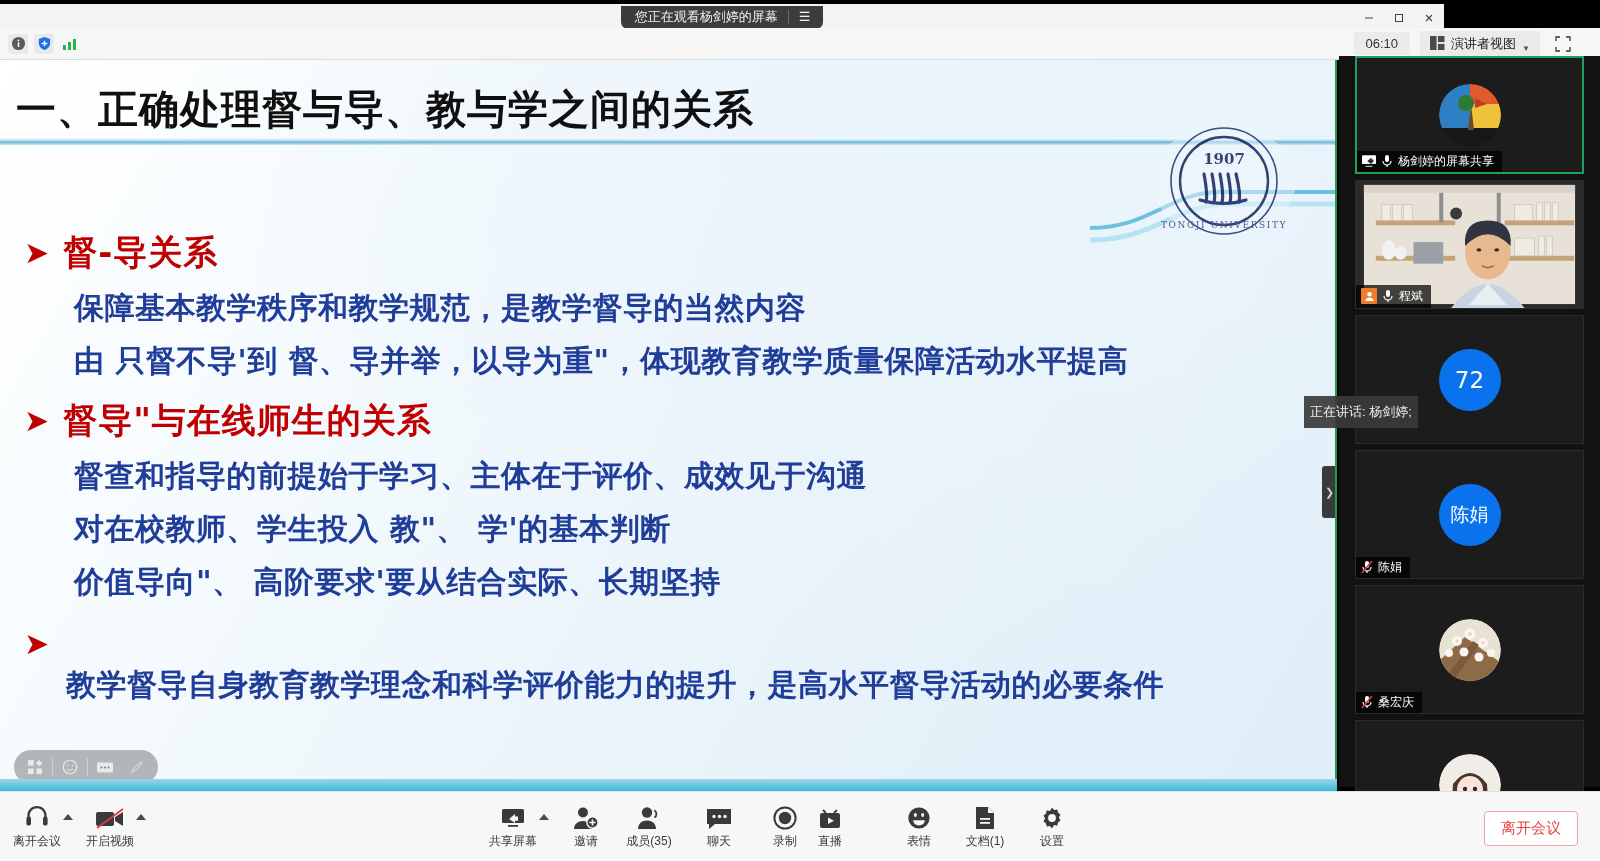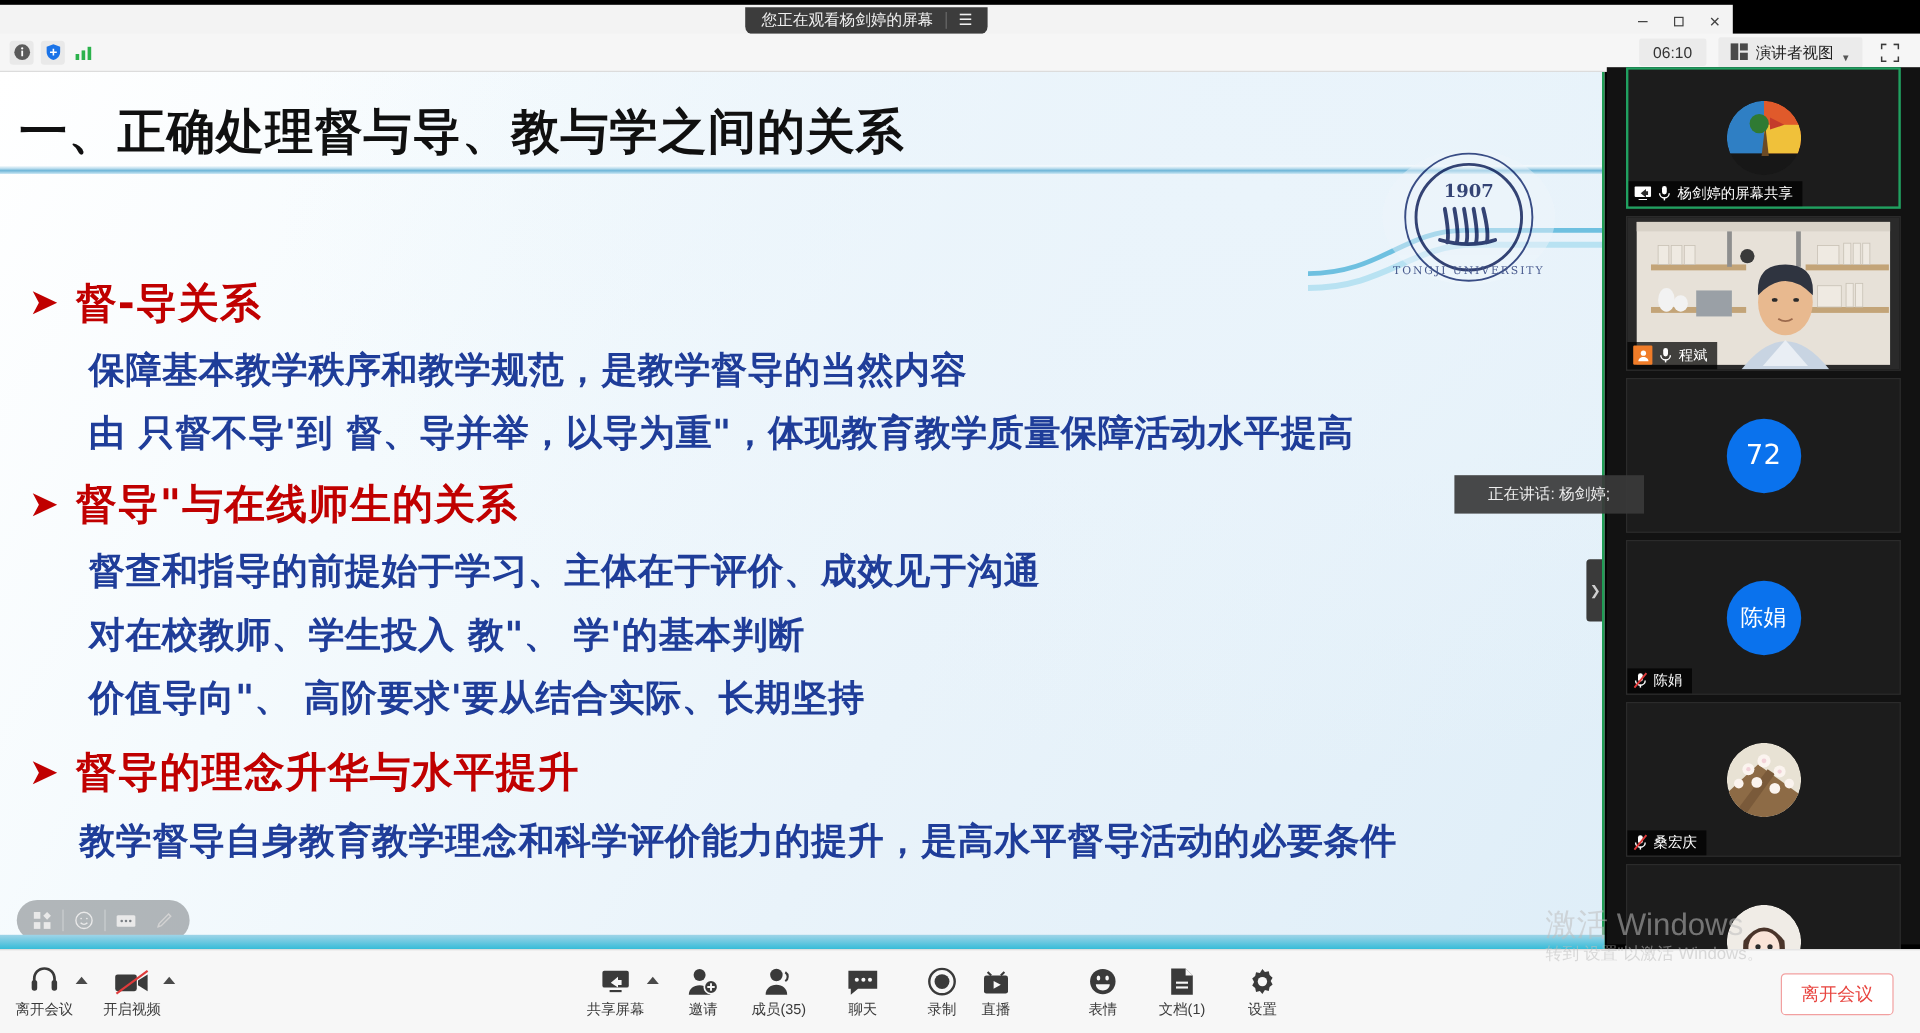--- a/index.html
+++ b/index.html
@@ -39,21 +39,21 @@
     display: flex; align-items: center;
   }
   .tb-left { display: flex; align-items: center; gap: 6px; padding-left: 8px; }
   .tb-icon {
     width: 20px; height: 20px; border-radius: 3px;
     display: flex; align-items: center; justify-content: center;
     background: #e9e9e9;
   }
   .tb-icon.plain { background: transparent; }
   .tb-right {
-    margin-left: auto; display: flex; align-items: center; gap: 10px; padding-right: 12px;
+    margin-left: auto; display: flex; align-items: center; gap: 10px; padding-right: 24px;
   }
   .clock {
     background: #ebebeb; color: #333; font-size: 13px;
     padding: 4px 12px; border-radius: 2px;
   }
   .viewmode {
     display: flex; align-items: flex-end; gap: 6px;
     background: #ebebeb; color: #222; font-size: 13px;
     padding: 4px 10px; border-radius: 2px;
   }
@@ -169,23 +169,23 @@
   }
   .scroll-down {
     position: absolute; left: 50%; bottom: 16px; transform: translateX(-50%);
     width: 34px; height: 34px; border-radius: 50%;
     background: rgba(60,60,60,.85);
     display: flex; align-items: center; justify-content: center; color: #fff;
   }
 
   
   .speaking-tip {
-    position: absolute; left: 1212px; top: 396px;
+    position: absolute; left: 1304px; top: 396px;
     background: rgba(58,58,58,.92); color: #ededed;
-    font-size: 13px; padding: 7px 28px; white-space: nowrap; z-index: 30;
+    font-size: 13px; padding: 7px 6px; white-space: nowrap; z-index: 30;
   }
 
   
   .winmark {
     position: absolute; left: 1288px; top: 755px; z-index: 25;
     color: rgba(190,190,190,.55); pointer-events: none; text-align: left;
   }
   .winmark .l1 { font-size: 26px; line-height: 30px; }
   .winmark .l2 { font-size: 14px; line-height: 18px; }
 
@@ -329,21 +329,20 @@
         <div class="b-head" style="margin-top:16px">
           <span class="arrow">➤</span>
           <span class="b-head-txt"> 督导"与在线师生的关系</span>
         </div>
         <div class="b-sub">督查和指导的前提始于学习、主体在于评价、成效见于沟通</div>
         <div class="b-sub">对在校教师、学生投入 教"、 学'的基本判断</div>
         <div class="b-sub"> 价值导向"、 高阶要求'要从结合实际、长期坚持</div>
 
         <div class="b-head" style="margin-top:18px">
           <span class="arrow">➤</span>
-          <span class="b-head-txt">督导的理念升华与水平提升</span>
         </div>
         <div class="b-sub last" style="margin-left:66px;margin-top:14px">教学督导自身教育教学理念和科学评价能力的提升，是高水平督导活动的必要条件</div>
       </div>
 
       <div class="ppt-float">
         <span class="fi">
           <svg width="15" height="15" viewBox="0 0 16 16" fill="#e9e9e9">
               <rect x="0" y="0" width="6" height="6"></rect>
               <rect x="0" y="9" width="6" height="6"></rect>
               <rect x="9" y="9" width="6" height="6"></rect>
@@ -566,24 +565,20 @@
       <div class="scroll-down">
         <svg width="16" height="10" viewBox="0 0 16 10" fill="none" stroke="#fff" stroke-width="2">
             <path d="M1 1l7 7 7-7"></path>
           </svg>
       </div>
     </div>
   </div>
 
   <div class="speaking-tip">正在讲话: 杨剑婷;</div>
 
-  <div class="winmark">
-    <div class="l1">激活 Windows</div>
-    <div class="l2">转到 设置"以激活 Windows。</div>
-  </div>
 
   <div class="stripe"></div>
   <div class="botbar">
 
     <div class="ctrl" style="left:0px">
       <span class="glyph">
         <svg width="26" height="26" viewBox="0 0 26 26" fill="#3a3a3a">
             <path d="M13 2C7.5 2 3.4 6.1 3.4 11.6v3.2h2.3v-3.2C5.7 7.4 9 4.2 13 4.2s7.3 3.2 7.3 7.4v3.2h2.3v-3.2C22.6 6.1 18.5 2 13 2z"></path>
             <rect x="2.4" y="12.6" width="4.6" height="9" rx="2.2"></rect>
             <rect x="19" y="12.6" width="4.6" height="9" rx="2.2"></rect>

